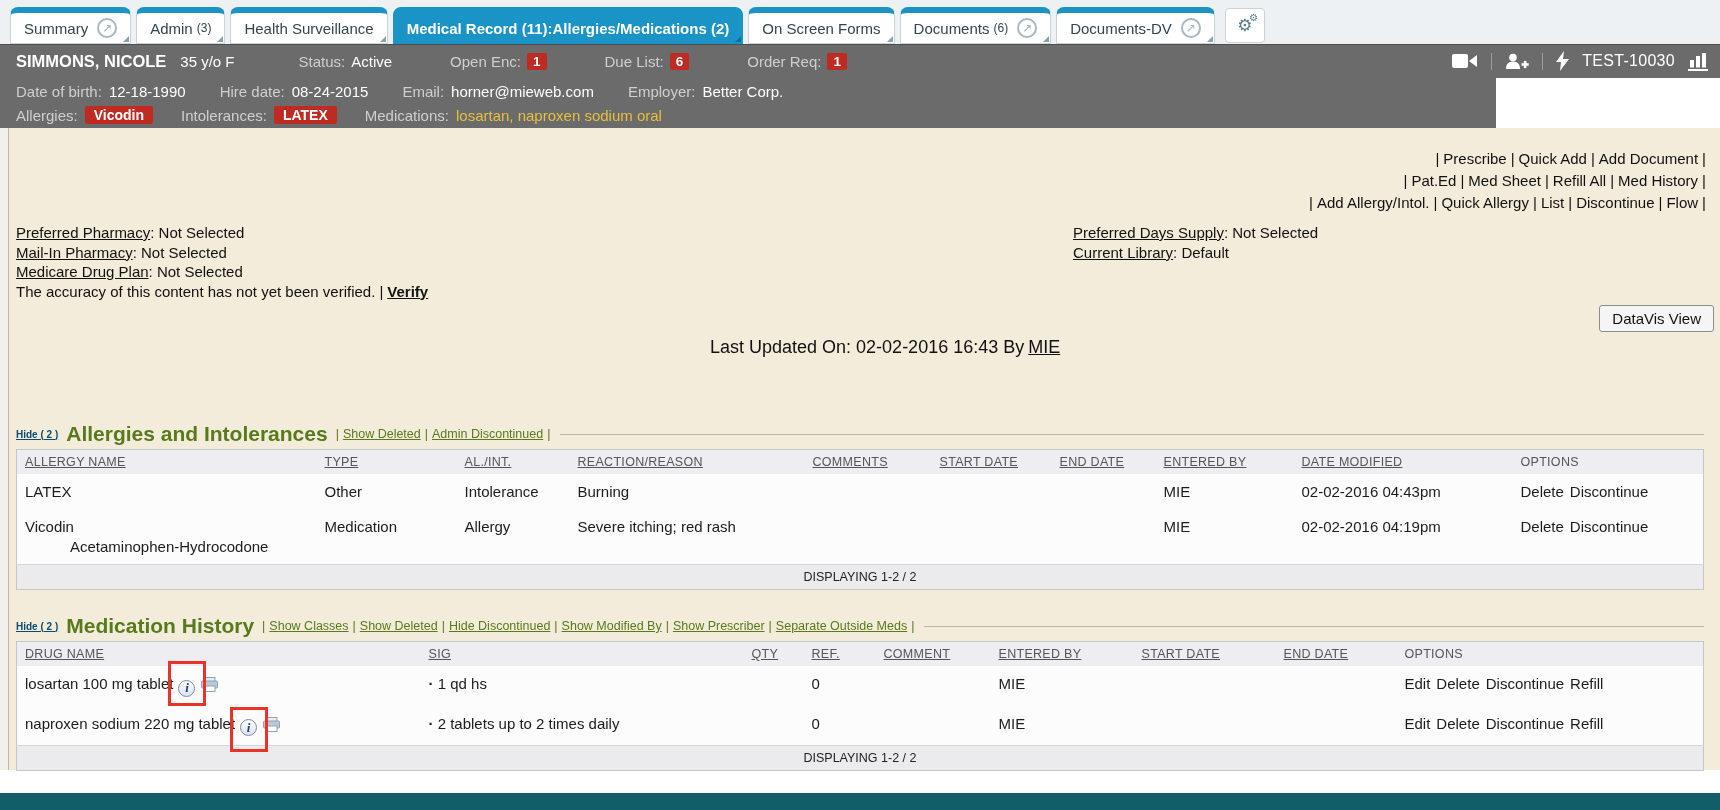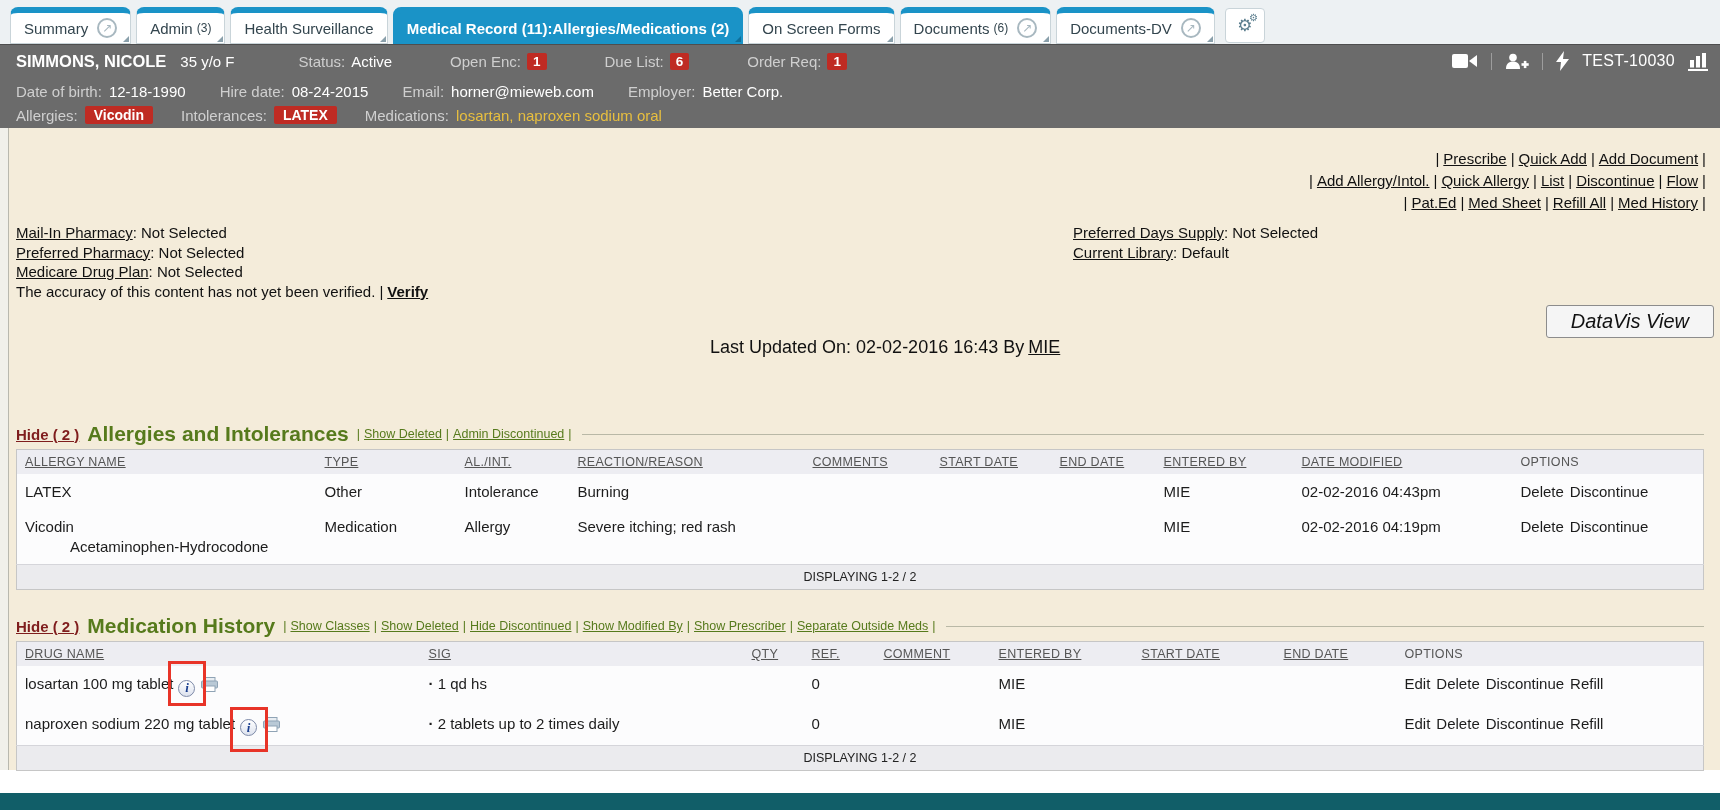--- a/index.html
+++ b/index.html
@@ -35,64 +35,64 @@
   .pt-age { margin-right:40px; }
   .pt-group { display:flex; align-items:center; margin-right:34px;margin-left:24px; }
   .pt-label { color:#cfcfcf; margin-right:6px; }
   .badge { background:#bf2b23; color:#fff; font-weight:bold; font-size:13.5px;
     padding:1px 6px; border-radius:2px; }
   .pt-right { position:absolute; right:10px; top:44px; height:34px;
     display:flex; align-items:center; gap:13px; color:#fff; }
   .sep { width:1px; height:17px; background:#9d9d9d; }
   .pt-id { font-size:16px; letter-spacing:.3px; }
 
-  .pt-row23 { position:absolute; top:78px; left:0; width:1720px; height:50px;
+  .pt-row23 { position:absolute; top:78px; left:0; width:1496px; height:50px;
     background:#6b6b6b; color:#fff; font-size:15px; padding:1px 0 0 16px; }
   .pt-line { height:24px; display:flex; align-items:center; }
   .pt-line .pt-label { margin-right:7px; }
   .pt-val { margin-right:34px; }
   .alg-badge { background:#bf2b23; color:#fff; font-weight:bold; font-size:14px;
     padding:1px 9px; border-radius:2px; margin-right:28px; }
   .meds-val { color:#e8bf3f; }
 
   
   .content { position:absolute; top:128px; left:0; width:1720px; height:642px;
     background:#f4ecda; }
   .left-strip { position:absolute; left:0; top:0; width:9px; height:100%;
     background:#f1f0ea; border-right:1px solid #b9b8ae; }
 
   .action-links { position:absolute; top:20px; right:14px; text-align:right;
     font-size:15px; line-height:22px; color:#111; }
   .arow { white-space:nowrap; }
-  .alink { text-decoration:underline; cursor:pointer; margin:8px 4px; }
+  .alink { cursor:pointer; margin:8px 4px; }
   .pipe::before { content:"|"; }
   .action-links .pipe { color:#111; }
 
   .pharm-left  { position:absolute; top:95px; left:16px;  font-size:15px; line-height:19.5px; color:#111; }
   .pharm-right { position:absolute; top:95px; left:1073px; font-size:15px; line-height:19.5px; color:#111; }
   .pharm-label { text-decoration:underline; cursor:pointer; }
   .verify-link { font-weight:bold; text-decoration:underline; cursor:pointer; margin-left:4px; }
   .verify-row .pipe { margin-left:4px; }
 
-  .datavis-btn { position:absolute; top:177px; right:6px; font-size:20px;
-    padding:4px 24px; background:#f5f5f5; border:1px solid #8c8c8c;
-    border-radius:3px; color:#111; cursor:pointer;font-style:italic; }
+  .datavis-btn { position:absolute; top:177px; right:6px; font-size:15px;
+    padding:4px 12px; background:#f5f5f5; border:1px solid #8c8c8c;
+    border-radius:3px; color:#111; cursor:pointer; }
 
   .last-updated { position:absolute; top:209px; left:710px; font-size:18px; color:#111; }
   .mie-link { text-decoration:underline; cursor:pointer; margin-left:4px; }
 
   .vitals { position:absolute; top:229px; left:16px; font-size:15px; color:#111; }
   .pencil { margin-left:7px; font-size:16px; }
 
   
   .section { position:absolute; left:16px; right:16px; }
   .section-allergies { top:294px; }
   .section-meds { top:486px; }
   .sec-head { display:flex; align-items:center; margin-bottom:3px; }
-  .hide-link { color:#7f1d1d; font-weight:bold; font-size:15px; text-decoration:underline; cursor:pointer; white-space:nowrap; }
+  .hide-link { color:#0c4a6e; font-weight:bold; font-size:10px; text-decoration:underline; cursor:pointer; white-space:nowrap; }
   .sec-title { color:#567a1c; font-weight:bold; font-size:21px; margin:0 8px; white-space:nowrap; }
   .sec-links { display:flex; align-items:center; font-size:12.5px; color:#567a1c; white-space:nowrap; }
   .slink { color:#567a1c; text-decoration:underline; cursor:pointer; margin:0 4px; }
   .sec-links .pipe { color:#567a1c; }
   .sec-rule { flex:1; height:1px; background:#b9b8a6; margin-left:10px; }
 
   table.grid { width:100%; border-collapse:collapse; background:#fcfcfd;
     border:1px solid #c6c6c6; font-size:15px; color:#1c1c1c; table-layout:fixed; }
   .grid th { background:#ededf2; font-weight:normal; font-size:12.5px; color:#555;
     text-align:left; padding:5px 8px; letter-spacing:.3px; white-space:nowrap; }
@@ -224,30 +224,30 @@
 </div>
 
 <div class="content">
   <div class="left-strip"></div>
 
   <div class="action-links">
     <div class="arow">
       <span class="pipe"></span><span class="alink">Prescribe</span><span class="pipe"></span><span class="alink">Quick Add</span><span class="pipe"></span><span class="alink">Add Document</span><span class="pipe"></span>
     </div>
     <div class="arow">
+      <span class="pipe"></span><span class="alink">Pat.Ed</span><span class="pipe"></span><span class="alink">Med Sheet</span><span class="pipe"></span><span class="alink">Refill All</span><span class="pipe"></span><span class="alink">Med History</span><span class="pipe"></span>
+    </div>
+    <div class="arow">
       <span class="pipe"></span><span class="alink">Add Allergy/Intol.</span><span class="pipe"></span><span class="alink">Quick Allergy</span><span class="pipe"></span><span class="alink">List</span><span class="pipe"></span><span class="alink">Discontinue</span><span class="pipe"></span><span class="alink">Flow</span><span class="pipe"></span>
     </div>
-    <div class="arow">
-      <span class="pipe"></span><span class="alink">Pat.Ed</span><span class="pipe"></span><span class="alink">Med Sheet</span><span class="pipe"></span><span class="alink">Refill All</span><span class="pipe"></span><span class="alink">Med History</span><span class="pipe"></span>
-    </div>
   </div>
 
   <div class="pharm-left">
+    <div><span class="pharm-label">Preferred Pharmacy</span><span>: Not Selected</span></div>
     <div><span class="pharm-label">Mail-In Pharmacy</span><span>: Not Selected</span></div>
-    <div><span class="pharm-label">Preferred Pharmacy</span><span>: Not Selected</span></div>
     <div><span class="pharm-label">Medicare Drug Plan</span><span>: Not Selected</span></div>
     <div class="verify-row"><span>The accuracy of this content has not yet been verified.</span><span class="pipe"></span><span class="verify-link">Verify</span></div>
   </div>
 
   <div class="pharm-right">
     <div><span class="pharm-label">Preferred Days Supply</span><span>: Not Selected</span></div>
     <div><span class="pharm-label">Current Library</span><span>: Default</span></div>
   </div>
 
   <button class="datavis-btn">DataVis View</button>

